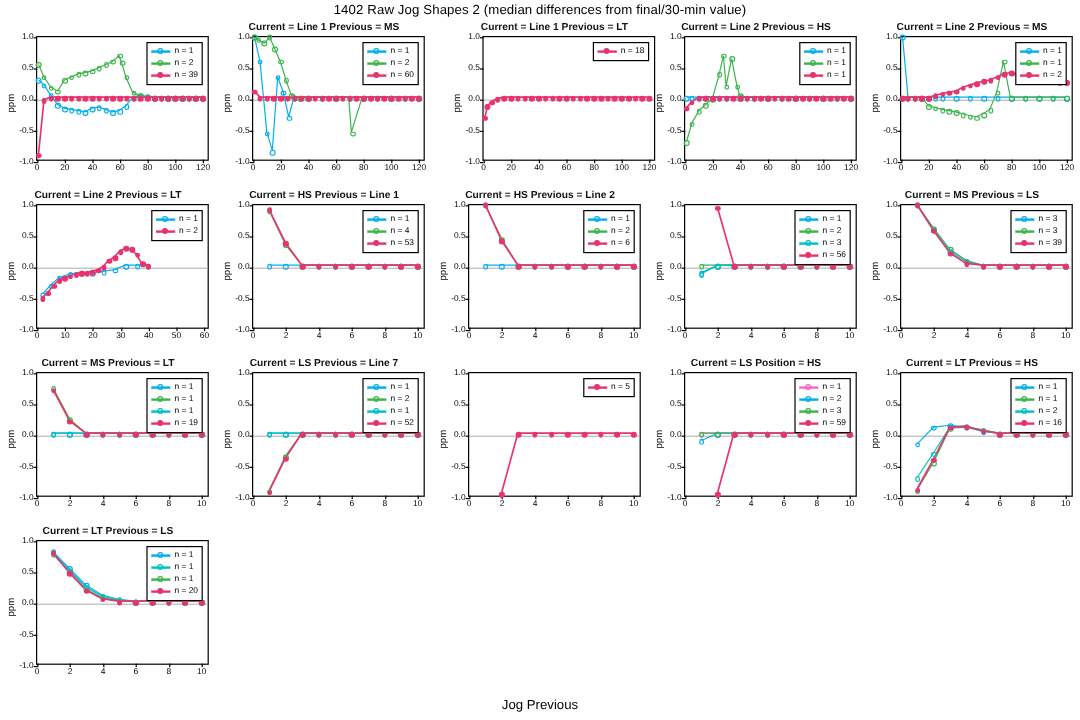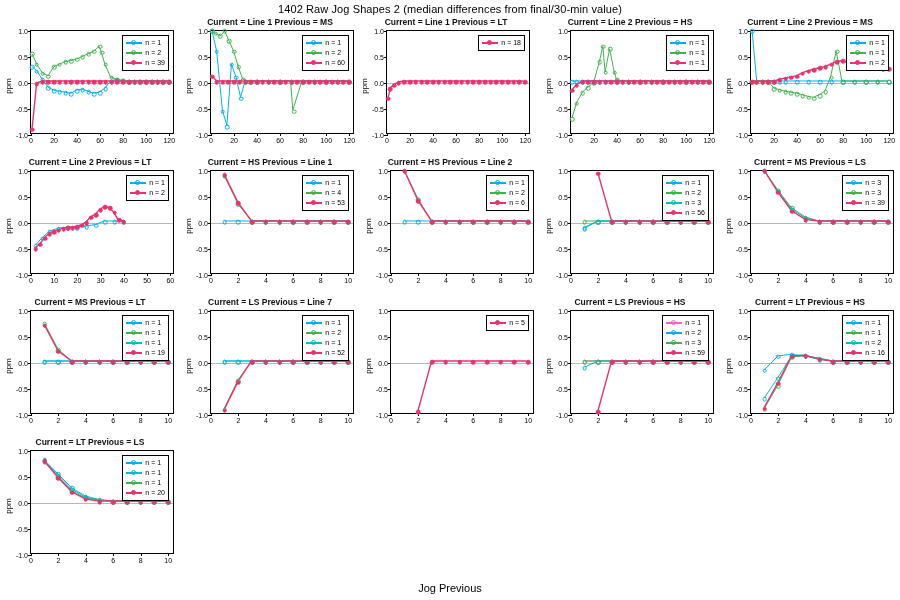--- a/index.html
+++ b/index.html
@@ -330,21 +330,21 @@
           <div class="row">
             <span class="swatch filled" style="color: rgb(232, 51, 110);">
               <i style="background: rgb(232, 51, 110);"></i>
               <b></b>
             </span>
             <span>n = 60</span>
           </div>
         </div>
       </div>
     </div>
-    <div class="panel" style="left: 356px; top: 0px; width: 180px; height: 140px;">
+    <div class="panel" style="left: 372px; top: 0px; width: 180px; height: 140px;">
       <div class="strip">Current = Line 1  Previous = LT</div>
       <div class="ylab">ppm</div>
       <div class="plotbox">
         <div class="zeroline" style="top: 52px; background: rgb(184, 184, 184);"></div>
         <div class="ytick" style="top: 104px;">-1.0</div>
         <div class="ytickmark" style="top: 104px;"></div>
         <div class="ytick" style="top: 78px;">-0.5</div>
         <div class="ytickmark" style="top: 78px;"></div>
         <div class="ytick" style="top: 52px;">0.0</div>
         <div class="ytickmark" style="top: 52px;"></div>
@@ -1346,21 +1346,21 @@
             <span class="swatch filled" style="color: rgb(232, 51, 110);">
               <i style="background: rgb(232, 51, 110);"></i>
               <b></b>
             </span>
             <span>n = 5</span>
           </div>
         </div>
       </div>
     </div>
     <div class="panel" style="left: 540px; top: 280px; width: 180px; height: 140px;">
-      <div class="strip">Current = LS  Previous = HS</div>
+      <div class="strip">Current = LS  Position = HS</div>
       <div class="ylab">ppm</div>
       <div class="plotbox">
         <div class="zeroline" style="top: 52px; background: rgb(184, 184, 184);"></div>
         <div class="ytick" style="top: 104px;">-1.0</div>
         <div class="ytickmark" style="top: 104px;"></div>
         <div class="ytick" style="top: 78px;">-0.5</div>
         <div class="ytickmark" style="top: 78px;"></div>
         <div class="ytick" style="top: 52px;">0.0</div>
         <div class="ytickmark" style="top: 52px;"></div>
         <div class="ytick" style="top: 26px;">0.5</div>

